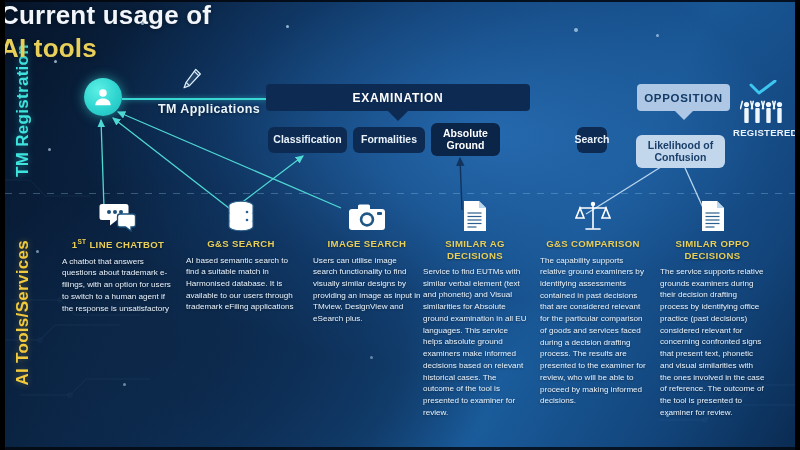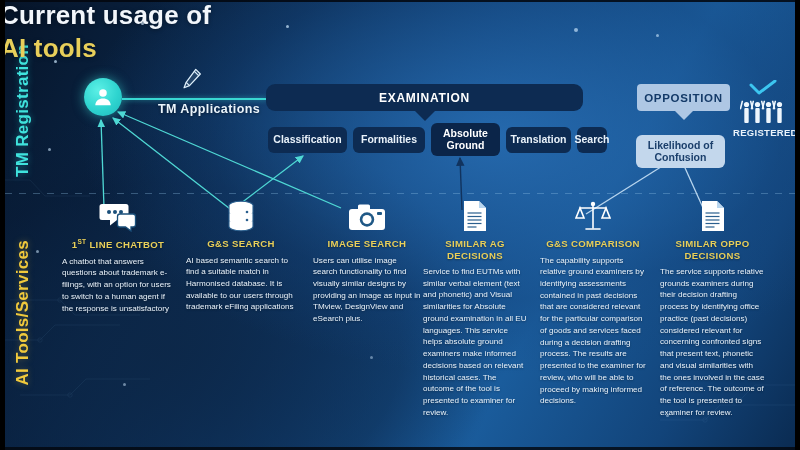--- a/index.html
+++ b/index.html
@@ -68,22 +68,22 @@
     font-size:12.5px; font-weight:600; color:#eaf4fb; letter-spacing:.4px;
     text-shadow:0 1px 3px rgba(0,0,0,.45);
   }
 
   
   .banner {
     position:absolute; z-index:16; display:flex; align-items:center; justify-content:center;
     font-weight:700; letter-spacing:.7px; border-radius:4px;
   }
   #banner-exam {
-    left:266px; top:84px; width:317px; height:27px;
-    background:#0d2b52; color:#ffffff; font-size:12px;border-radius:9px;
+    left:266px; top:84px; width:264px; height:27px;
+    background:#0d2b52; color:#ffffff; font-size:12px;
   }
   #banner-exam::after {
     content:""; position:absolute; left:50%; bottom:-10px; transform:translateX(-50%);
     border-left:11px solid transparent; border-right:11px solid transparent; border-top:11px solid #0d2b52;
   }
   #banner-oppo {
     left:637px; top:84px; width:93px; height:27px;
     background:#aec7e4; color:#143a68; font-size:11.5px;
   }
   #banner-oppo::after {
@@ -237,23 +237,20 @@
   </div>
   <div class="pill dark" id="pill-formal">
     <span>Formalities</span>
   </div>
   <div class="pill dark hi" id="pill-absg">
     <span>
       <span>Absolute</span><br>
       <span>Ground</span>
     </span>
   </div>
-  <div class="pill dark" id="pill-trans">
-    <span>Translation</span>
-  </div>
   <div class="pill dark" id="pill-search">
     <span>Search</span>
   </div>
   <div class="pill light" id="pill-lok">
     <span>
       <span>Likelihood of</span><br>
       <span>Confusion</span>
     </span>
   </div>
 

